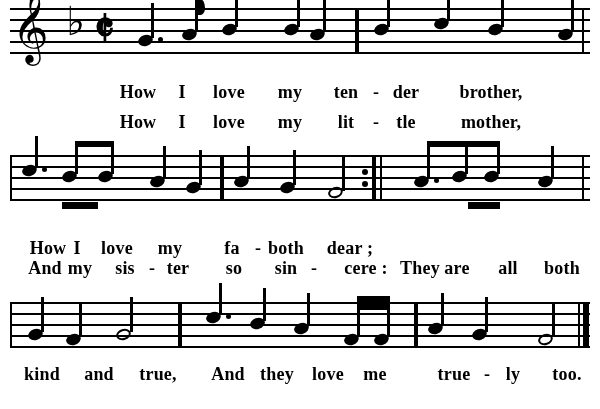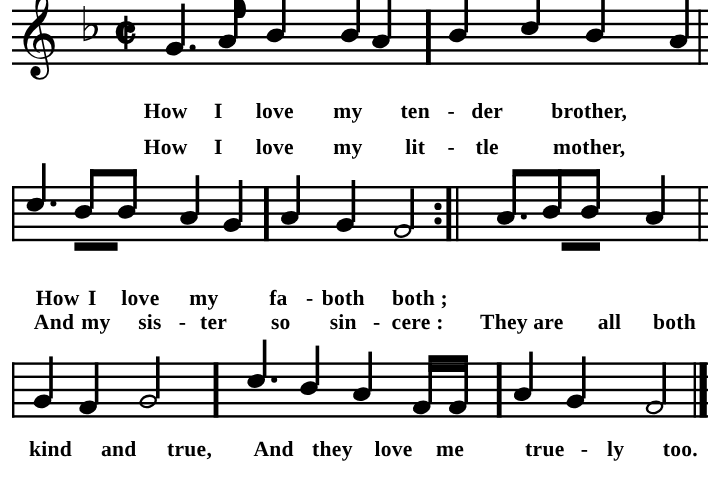--- a/index.html
+++ b/index.html
@@ -323,32 +323,32 @@
   </div>
 
   <div class="lyricline" style="top:238px;" id="line3">
       <span class="sy" style="left: 38px;">How</span>
       <span class="sy" style="left: 67px;">I</span>
       <span class="sy" style="left: 107px;">love</span>
       <span class="sy" style="left: 160px;">my</span>
       <span class="sy" style="left: 222px;">fa</span>
       <span class="sy" style="left: 248px;">-</span>
       <span class="sy" style="left: 276px;">both</span>
-      <span class="sy" style="left: 340px;">both ;</span>
+      <span class="sy" style="left: 340px;">dear ;</span>
     </div>
   <div class="lyricline" style="top:258px;" id="line4">
       <span class="sy" style="left: 35px;">And</span>
       <span class="sy" style="left: 70px;">my</span>
       <span class="sy" style="left: 115px; text-align: right;">sis</span>
       <span class="sy" style="left: 142px;">-</span>
       <span class="sy" style="left: 168px;">ter</span>
       <span class="sy" style="left: 224px;">so</span>
       <span class="sy" style="left: 276px;">sin</span>
       <span class="sy" style="left: 304px;">-</span>
-      <span class="sy" style="left: 338px;">cere :</span>
+      <span class="sy" style="left: 356px;">cere :</span>
       <span class="sy" style="left: 410px;">They</span>
       <span class="sy" style="left: 447px;">are</span>
       <span class="sy" style="left: 498px;">all</span>
       <span class="sy" style="left: 552px;">both</span>
     </div>
 
   <div class="system" style="top:302px;">
     <div class="staff">
       <div class="line l0"></div>
       <div class="line l1"></div>

